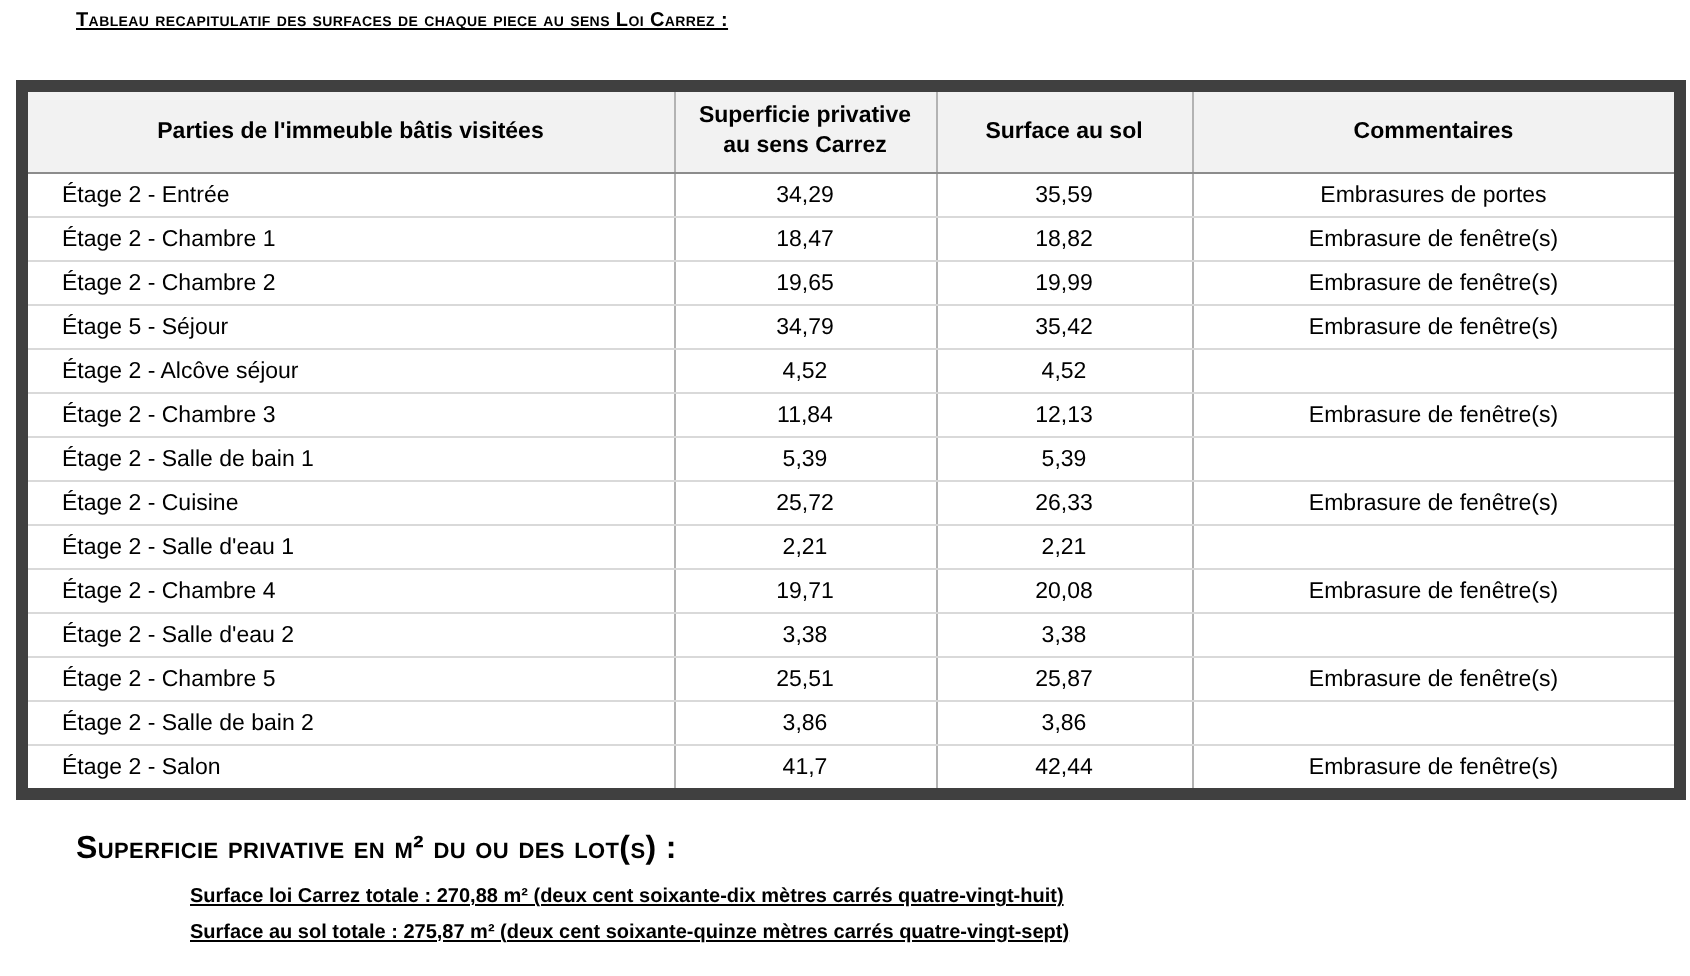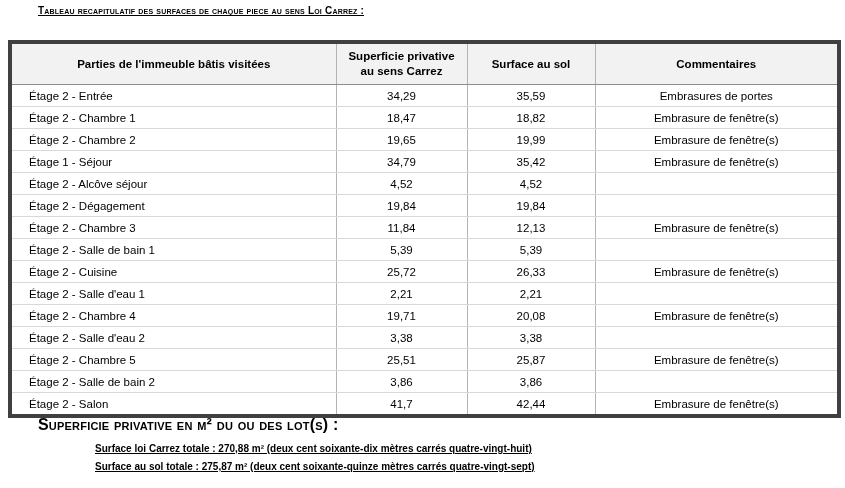--- a/index.html
+++ b/index.html
@@ -30,21 +30,21 @@
     white-space: nowrap;
   }
   table.surface-table {
     position: absolute;
     left: 8px;
     top: 40px;
     width: 829px;
     border-collapse: collapse;
     table-layout: fixed;
     font-size: 11.5px;
-    border: 4px solid #404040;
+    border: 6px solid #404040;
   }
   table.surface-table th {
     background: #f2f2f2;
     font-weight: bold;
     text-align: center;
     vertical-align: middle;
     height: 36px;
     padding: 2px 6px;
     border: 1px solid #b3b3b3;
     border-bottom: 1.5px solid #8c8c8c;
@@ -121,35 +121,29 @@
           <td class="col-num">18,82</td>
           <td class="col-comment">Embrasure de fenêtre(s)</td>
         </tr>
         <tr>
           <td class="col-piece">Étage 2 - Chambre 2</td>
           <td class="col-num">19,65</td>
           <td class="col-num">19,99</td>
           <td class="col-comment">Embrasure de fenêtre(s)</td>
         </tr>
         <tr>
-          <td class="col-piece">Étage 1 - Séjour</td>
+          <td class="col-piece">Étage 5 - Séjour</td>
           <td class="col-num">34,79</td>
           <td class="col-num">35,42</td>
           <td class="col-comment">Embrasure de fenêtre(s)</td>
         </tr>
         <tr>
           <td class="col-piece">Étage 2 - Alcôve séjour</td>
           <td class="col-num">4,52</td>
           <td class="col-num">4,52</td>
-          <td class="col-comment"></td>
-        </tr>
-        <tr>
-          <td class="col-piece">Étage 2 - Dégagement</td>
-          <td class="col-num">19,84</td>
-          <td class="col-num">19,84</td>
           <td class="col-comment"></td>
         </tr>
         <tr>
           <td class="col-piece">Étage 2 - Chambre 3</td>
           <td class="col-num">11,84</td>
           <td class="col-num">12,13</td>
           <td class="col-comment">Embrasure de fenêtre(s)</td>
         </tr>
         <tr>
           <td class="col-piece">Étage 2 - Salle de bain 1</td>

